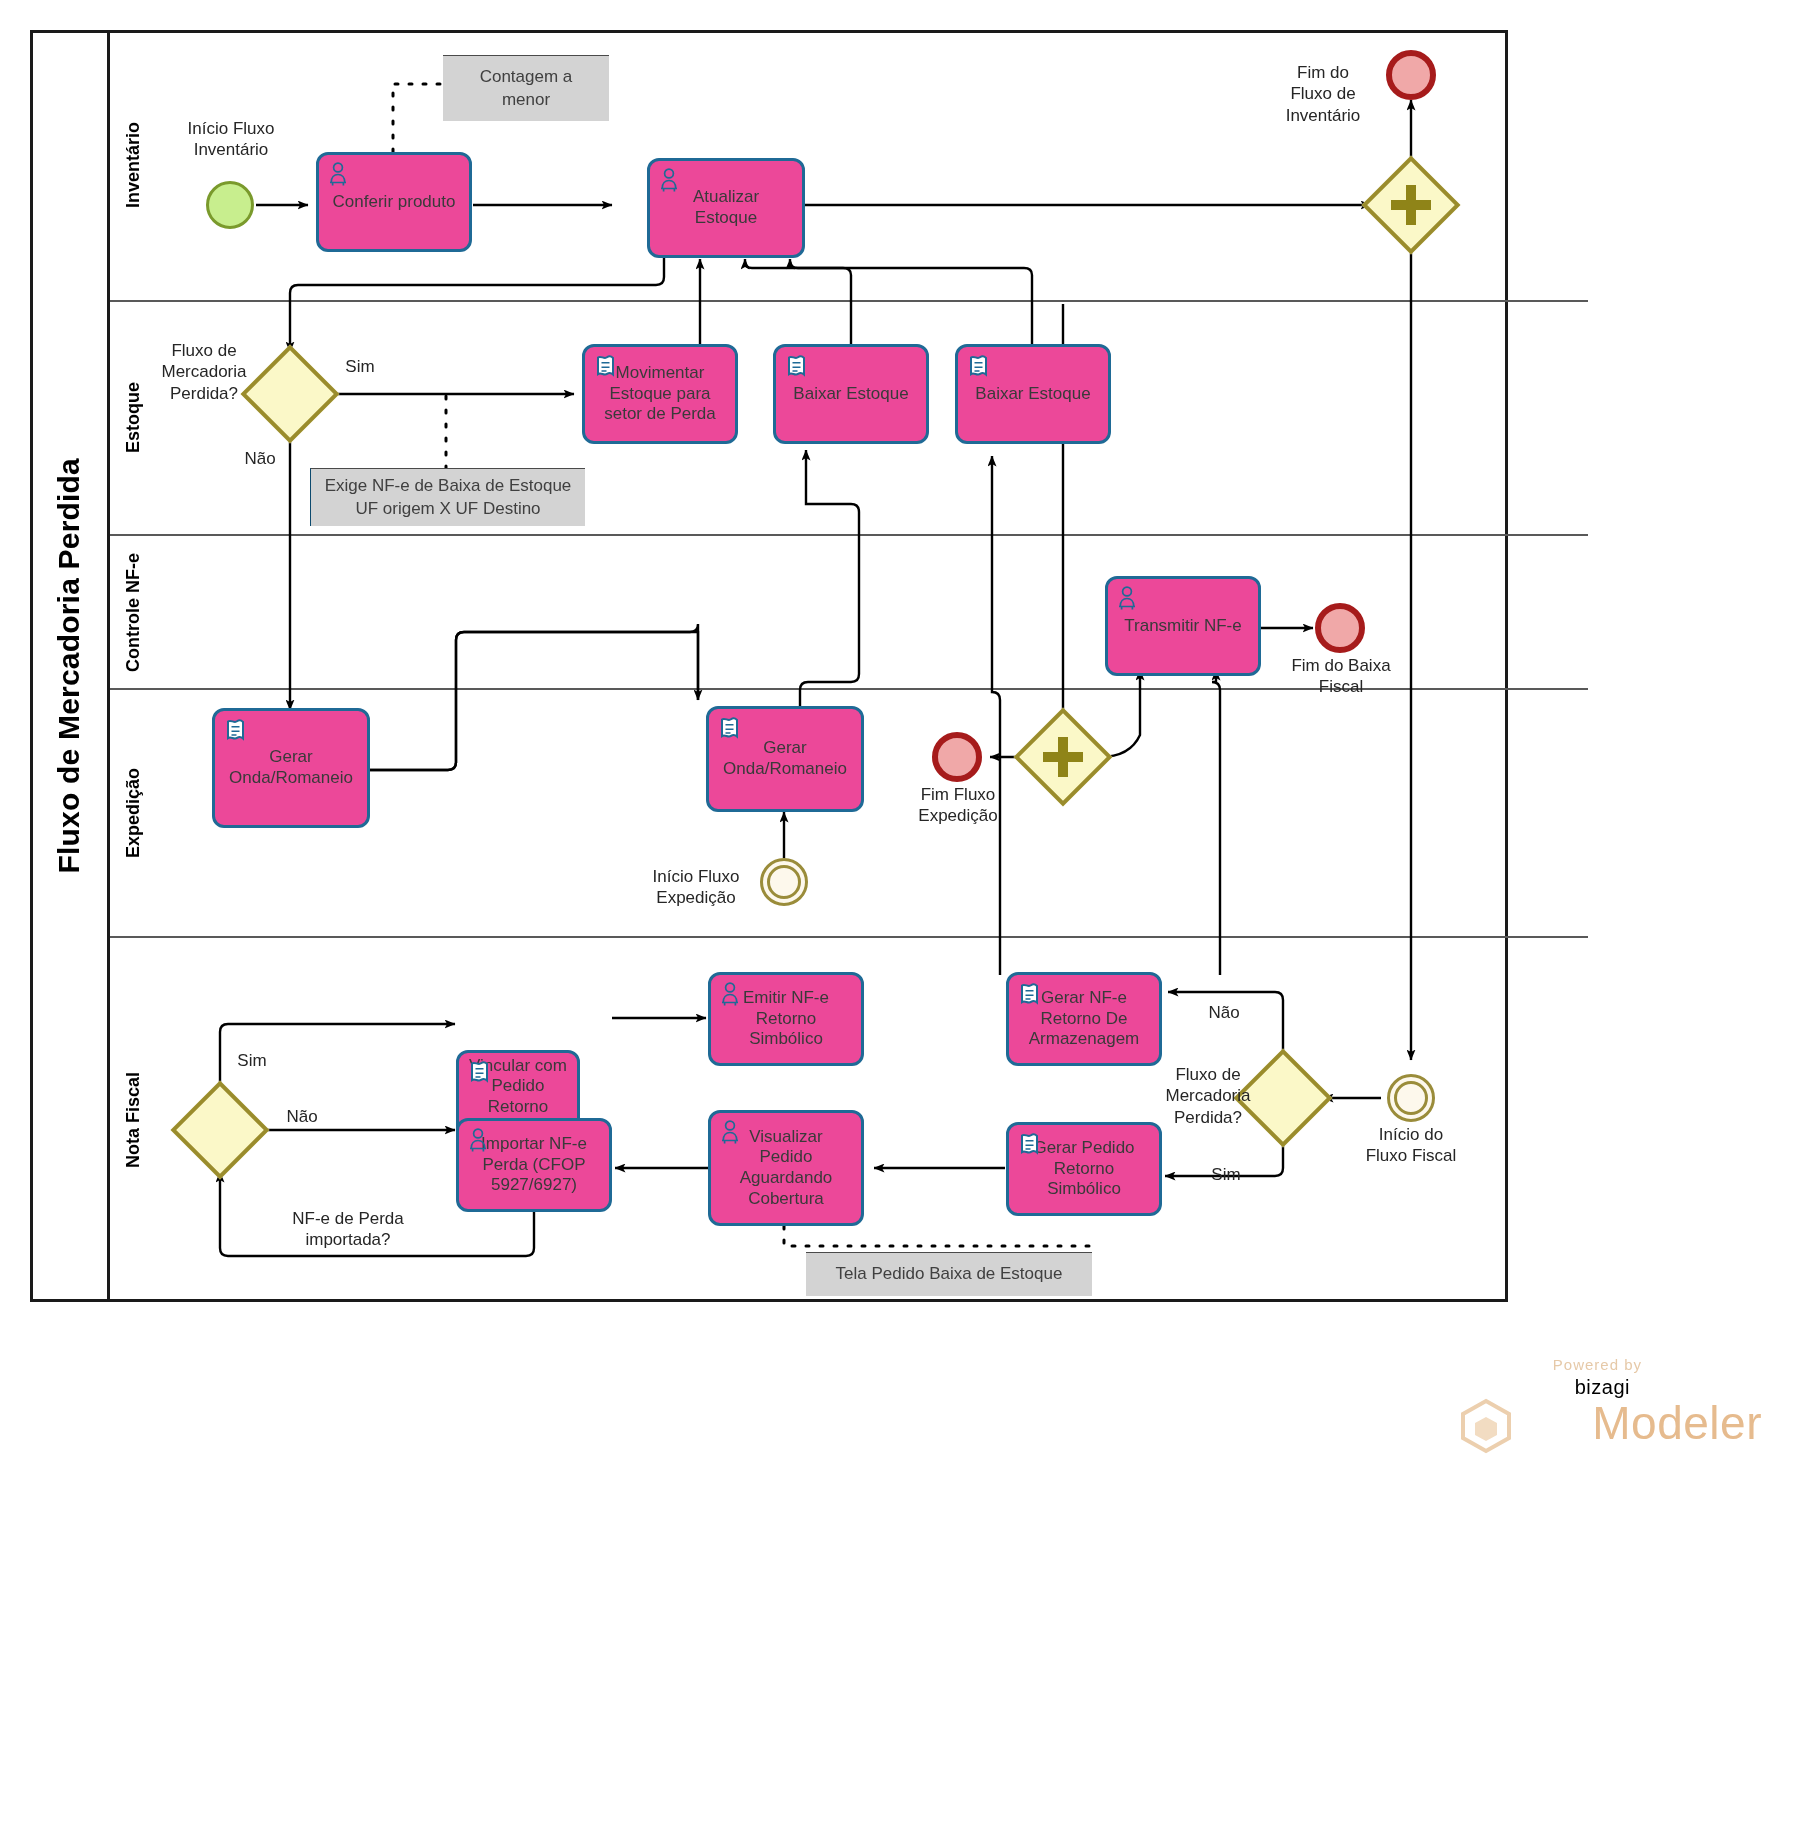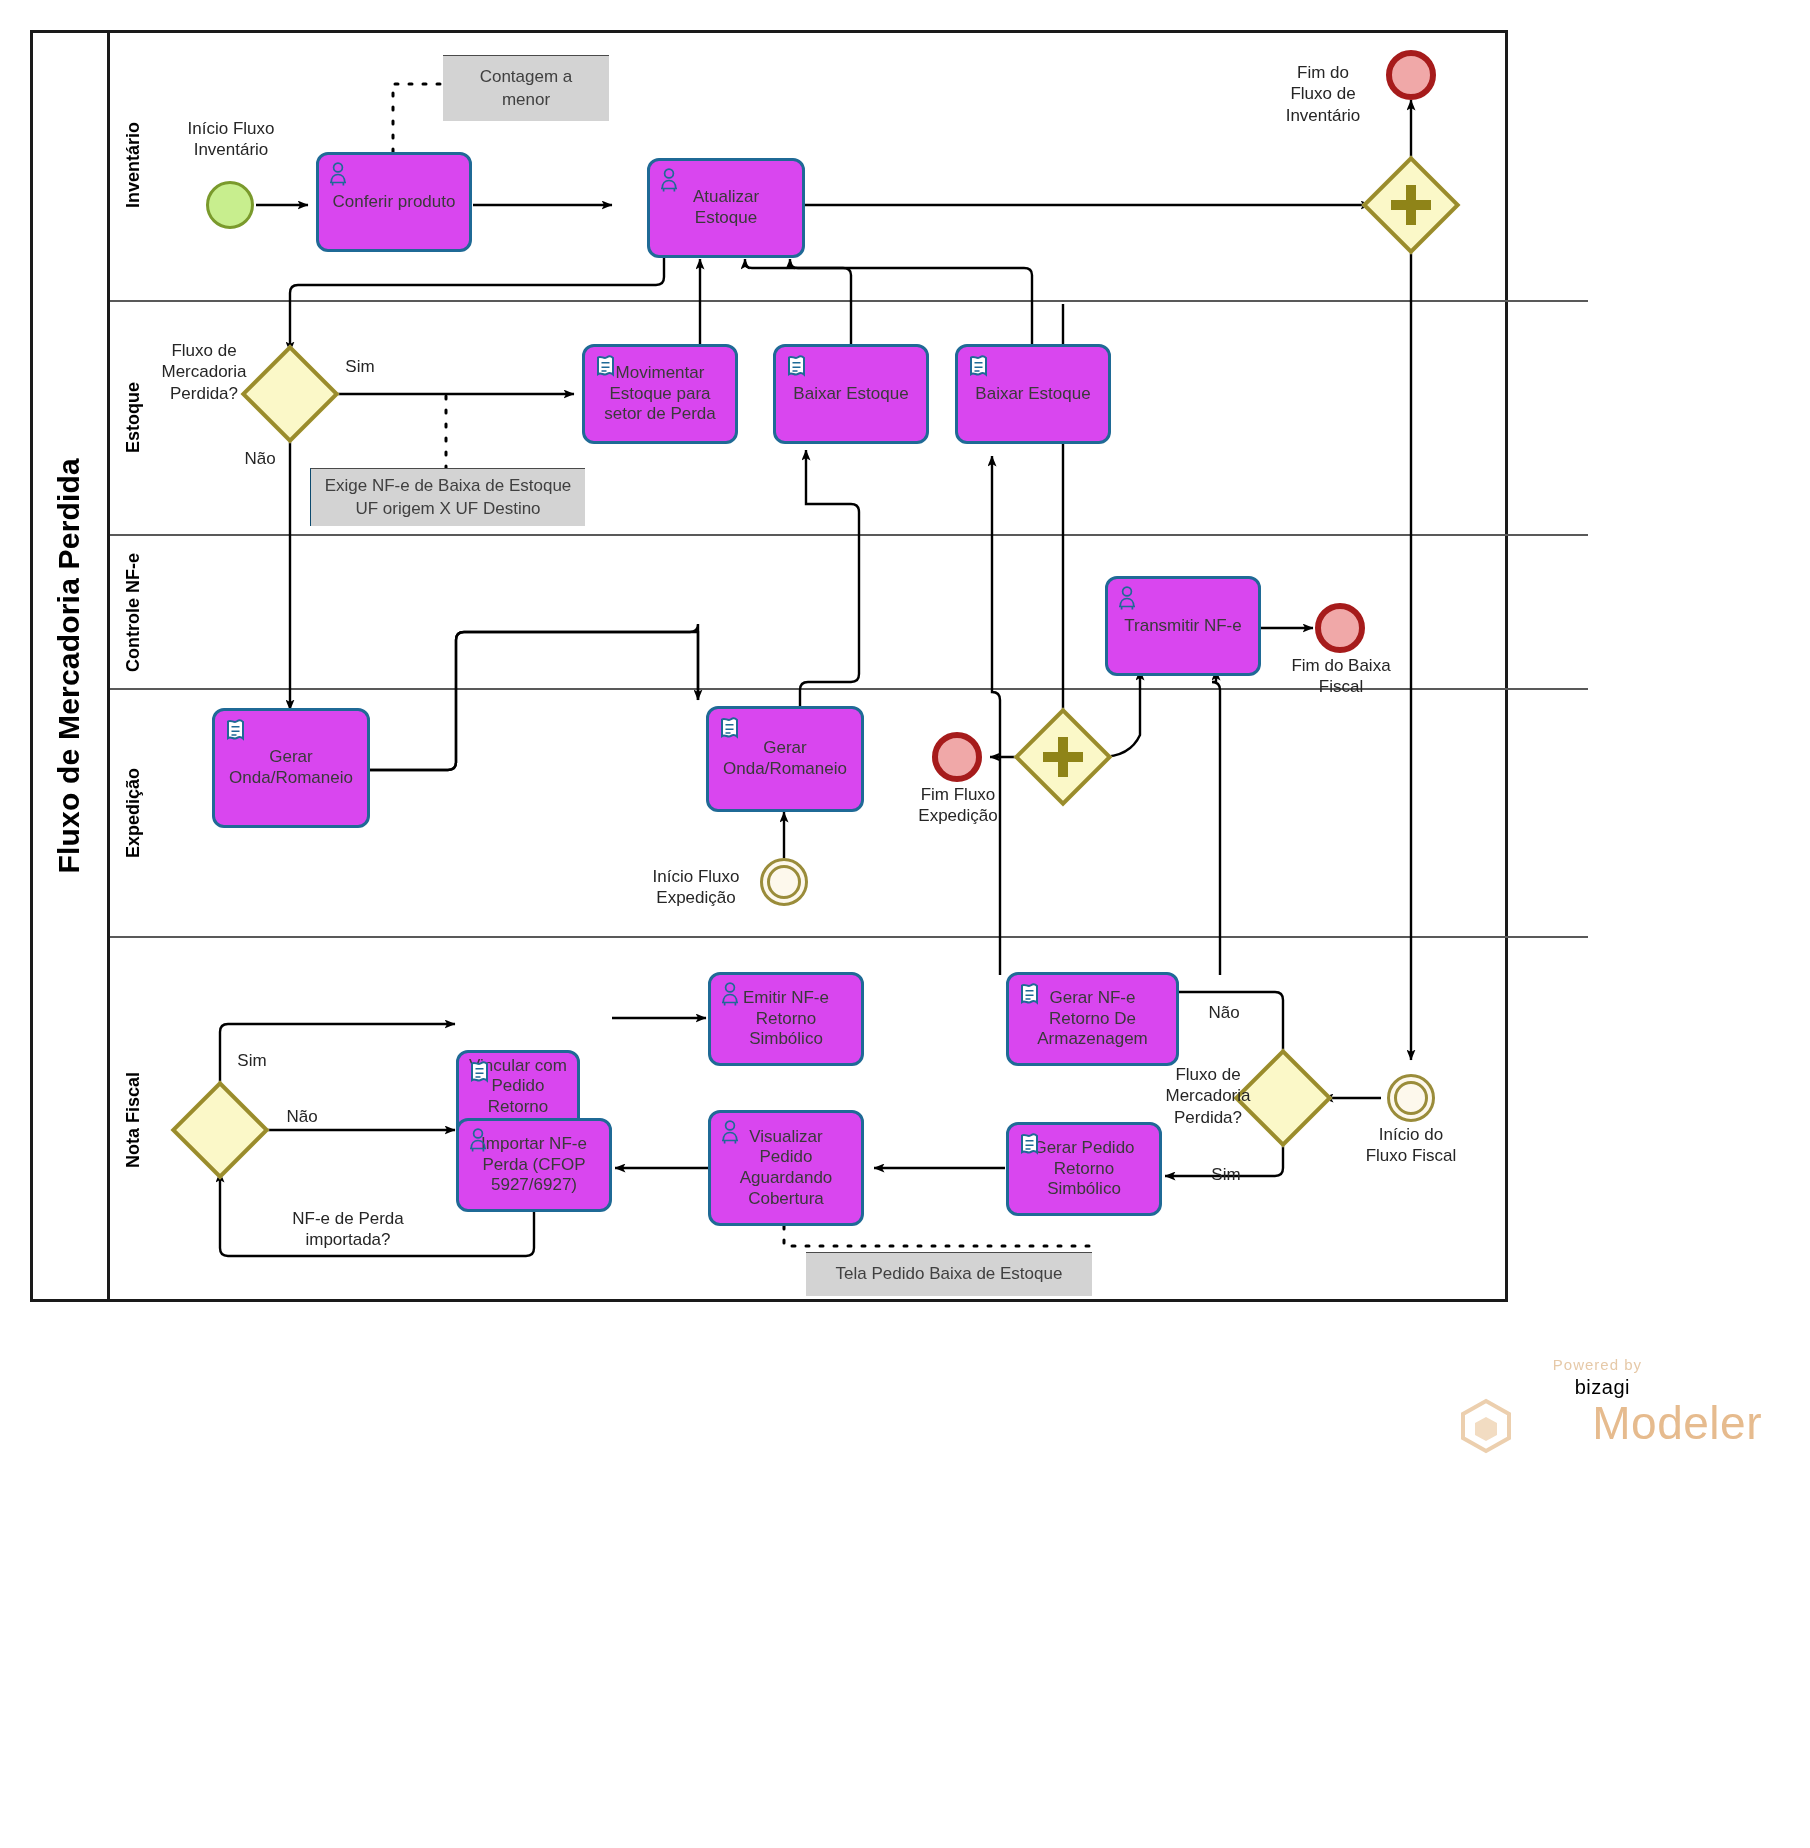--- a/index.html
+++ b/index.html
@@ -10,21 +10,21 @@
   
   .pool{position:absolute;left:30px;top:30px;width:1478px;height:1272px;border:3px solid #1a1a1a;box-sizing:border-box;}
   .pool-title{position:absolute;left:30px;top:30px;width:80px;height:1272px;border-right:3px solid #1a1a1a;box-sizing:border-box;display:flex;align-items:center;justify-content:center;}
   .pool-title span{writing-mode:vertical-rl;transform:rotate(180deg);font-size:30px;font-weight:bold;color:#000;letter-spacing:.2px;white-space:nowrap;}
   .lane{position:absolute;left:110px;box-sizing:border-box;border-bottom:2px solid #595959;}
   .lane.last{border-bottom:none;}
   .lane-label{position:absolute;left:0;top:0;width:46px;height:100%;display:flex;align-items:center;justify-content:center;}
   .lane-label span{writing-mode:vertical-rl;transform:rotate(180deg);font-size:18px;font-weight:bold;color:#000;white-space:nowrap;}
 
   
-  .task{position:absolute;box-sizing:border-box;background:#d946ef;border:3px solid #1f6a96;border-radius:12px;
+  .task{position:absolute;box-sizing:border-box;background:#ec4899;border:3px solid #1f6a96;border-radius:12px;
         display:flex;align-items:center;justify-content:flex-end;text-align:center;
         font-size:17px;color:#3a3a3a;line-height:1.22;padding:20px 6px;}
   .task .tlabel{display:block;width:100%;}
   .ticon{position:absolute;left:7px;top:6px;width:30px;height:26px;}
 
   
   .ev{position:absolute;border-radius:50%;box-sizing:border-box;}
   .ev.start{background:#c8ee8e;border:3px solid #7a9a2c;}
   .ev.end{background:#f0a8a8;border:6px solid #a61b1b;}
   .ev.inter{background:#fdf8ec;border:3px solid #9a8c3a;}
@@ -333,21 +333,21 @@
           <circle cx="12" cy="6.5" r="4.4" fill="none" stroke="#1f6a96" stroke-width="1.7"></circle>
           <path d="M5.2 21.5c0-5 3-8 6.8-8s6.8 3 6.8 8" fill="none" stroke="#1f6a96" stroke-width="1.7"></path>
           <path d="M4 21.5h16M6.6 21.5v3M17.4 21.5v3" stroke="#1f6a96" stroke-width="1.7" fill="none"></path>
         </svg>
     </span>
     <span class="tlabel" style="white-space:pre-line;">Emitir NF-e
 Retorno
 Simbólico</span>
   </div>
 
-  <div class="task" style="left:1006px;top:972px;width:173px;height:94px;">
+  <div class="task" style="left:1006px;top:972px;width:156px;height:94px;">
     <span class="ticon">
       <svg viewBox="0 0 30 26">
           <path d="M6 4.5c3-2.2 6 2 9-0.2 3-2.2 6 0.6 6 0.6v16.6s-3-2.8-6-0.6c-3 2.2-6-2-9 0.2z" fill="#fff" stroke="#1f6a96" stroke-width="2"></path>
           <path d="M9.5 9.8h8M9.5 14.2h8M9.5 18h5" stroke="#1f6a96" stroke-width="1.6"></path>
         </svg>
     </span>
     <span class="tlabel" style="white-space:pre-line;">Gerar NF-e
 Retorno De
 Armazenagem</span>
   </div>

